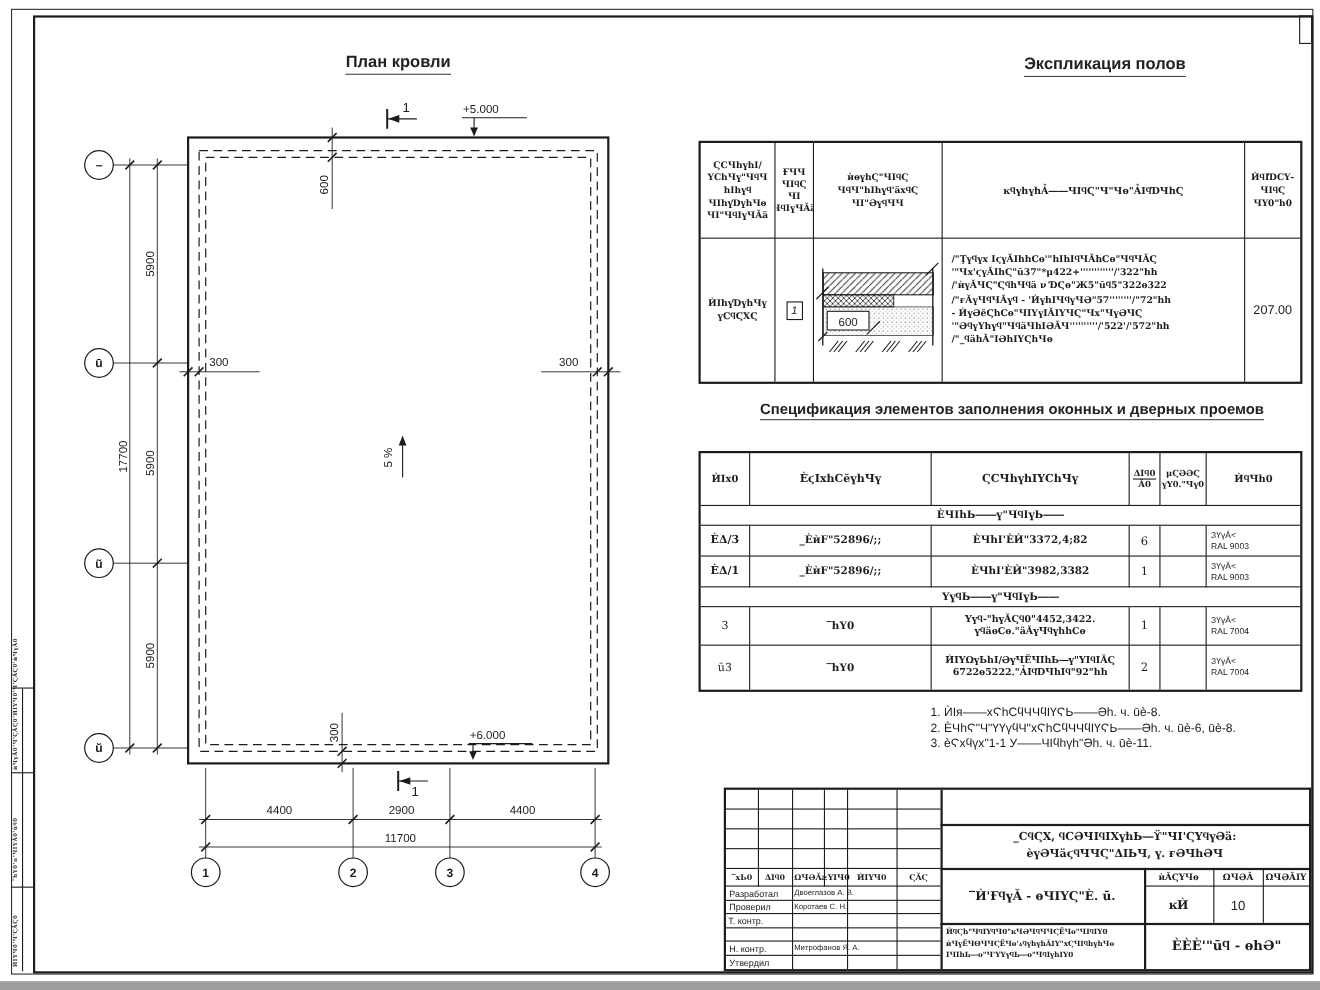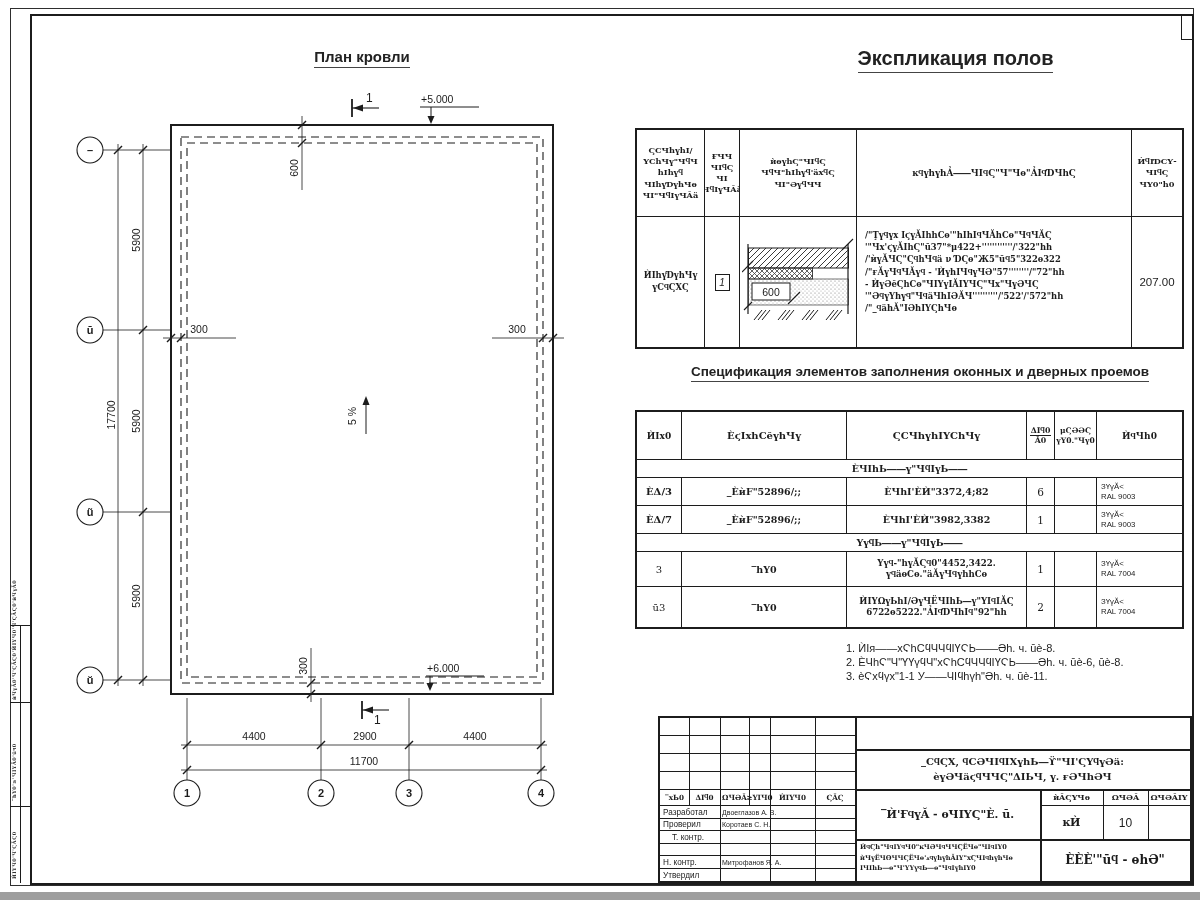--- a/index.html
+++ b/index.html
@@ -169,21 +169,21 @@
     <text x="90" y="334" text-anchor="middle">ū</text>
     <text x="90" y="516" text-anchor="middle">ũ</text>
     <text x="90" y="684" text-anchor="middle">ŭ</text>
     <text x="187" y="797" text-anchor="middle">1</text>
     <text x="321" y="797" text-anchor="middle">2</text>
     <text x="409" y="797" text-anchor="middle">3</text>
     <text x="541" y="797" text-anchor="middle">4</text>
   </g>
 </svg>
 
-<div class="abs ctr" style="left:843px;top:48px;width:225px;height:24px;font-size:20px">
+<div class="abs ctr" style="left:892px;top:48px;width:225px;height:24px;font-size:15px">
   <span class="title-it uline">Экспликация полов</span>
 </div>
 
 <div class="abs exp" style="left:635px;top:128px;box-sizing:content-box">
   <div class="cell ctr serif pre" style="font-size:8.2px;line-height:1.35">ϚϹЧhүhІ/
 ҮϹhЧү"ЧϥЧ
 hІhүϥ
 ЧІhүƊүhЧѳ
 ЧІ"ЧϥІүЧĂӓ</div>
   <div class="cell ctr serif pre" style="font-size:8.2px;line-height:1.35">ҒЧЧ
@@ -280,21 +280,21 @@
   <div class="cell ctr serif span6 nbr" style="font-size:9.5px">ÈЧІhЬ――ү"ЧϥІүЬ――</div>
 
   <div class="cell ctr serif" style="font-size:10px">ÈΔ/3</div>
   <div class="cell ctr serif" style="font-size:9.5px">_ÈѝF"52896/;;</div>
   <div class="cell ctr serif" style="font-size:9.5px">ÈЧhІ'ÈЍ"3372,4;82</div>
   <div class="cell ctr serif" style="font-size:10.5px;font-weight:normal;font-family:'DejaVu Serif',serif">6</div>
   <div class="cell"></div>
   <div class="cell lft serif pre nbr" style="font-size:7.8px;line-height:1.25;padding-left:4px;font-weight:normal;font-family:'Liberation Sans',sans-serif">ЗҮүĂ&lt;
 RAL 9003</div>
 
-  <div class="cell ctr serif" style="font-size:10px">ÈΔ/7</div>
+  <div class="cell ctr serif" style="font-size:10px">ÈΔ/1</div>
   <div class="cell ctr serif" style="font-size:9.5px">_ÈѝF"52896/;;</div>
   <div class="cell ctr serif" style="font-size:9.5px">ÈЧhІ'ÈЍ"3982,3382</div>
   <div class="cell ctr serif" style="font-size:10.5px;font-weight:normal;font-family:'DejaVu Serif',serif">1</div>
   <div class="cell"></div>
   <div class="cell lft serif pre nbr" style="font-size:7.8px;line-height:1.25;padding-left:4px;font-weight:normal;font-family:'Liberation Sans',sans-serif">ЗҮүĂ&lt;
 RAL 9003</div>
 
   <div class="cell ctr serif span6 nbr" style="font-size:9.5px">ҮүϥЬ――ү"ЧϥІүЬ――</div>
 
   <div class="cell ctr serif" style="font-size:10px;font-weight:normal;font-family:'DejaVu Serif',serif">3</div>
@@ -353,21 +353,21 @@
   <div class="abs ctr serif" style="left:29px;top:72px;width:31px;height:15px;font-size:7.2px">ΔІϥ0</div>
   <div class="abs ctr serif" style="left:60px;top:72px;width:29px;height:15px;font-size:7.2px">ΩЧӘĂ</div>
   <div class="abs ctr serif" style="left:89px;top:72px;width:21px;height:15px;font-size:7.2px">≥ҮІЧ0</div>
   <div class="abs ctr serif" style="left:110px;top:72px;width:45px;height:15px;font-size:7.2px">ЍІҮЧ0</div>
   <div class="abs ctr serif" style="left:155px;top:72px;width:40px;height:15px;font-size:7.2px">ϚĂϚ</div>
 
   <div class="abs lft" style="left:3px;top:88px;width:69px;height:12px;font-size:8.2px">Разработал</div>
   <div class="abs lft" style="left:62px;top:88px;width:58px;height:12px;font-size:7px;white-space:nowrap">Двоеглазов А. В.</div>
   <div class="abs lft" style="left:3px;top:101px;width:56px;height:11px;font-size:8.2px">Проверил</div>
   <div class="abs lft" style="left:62px;top:101px;width:58px;height:11px;font-size:7px;white-space:nowrap">Коротаев С. Н.</div>
-  <div class="abs lft" style="left:12px;top:113px;width:56px;height:12px;font-size:8.2px">Т. контр.</div>
+  <div class="abs lft" style="left:2px;top:113px;width:56px;height:12px;font-size:8.2px">Т. контр.</div>
   <div class="abs lft" style="left:62px;top:113px;width:58px;height:12px;font-size:7px"></div>
   <div class="abs lft" style="left:3px;top:126px;width:56px;height:11px;font-size:8.2px"></div>
   <div class="abs lft" style="left:62px;top:126px;width:58px;height:11px;font-size:7px"></div>
   <div class="abs lft" style="left:3px;top:138px;width:56px;height:12px;font-size:8.2px">Н. контр.</div>
   <div class="abs lft" style="left:62px;top:138px;width:58px;height:12px;font-size:7px;white-space:nowrap">Митрофанов Я. А.</div>
   <div class="abs lft" style="left:3px;top:151px;width:56px;height:12px;font-size:8.2px">Утвердил</div>
   <div class="abs lft" style="left:62px;top:151px;width:58px;height:12px;font-size:7px"></div>
 
   <div class="abs ctr serif" style="left:195px;top:31px;width:335px;height:40px;font-size:10px;flex-direction:column;line-height:1.5">
     <span>_ϹϥϚХ, ϥϹӘЧІϥІХүhЬ―ϔ"ЧІ'ϚҮϥүӘӓ:</span>

